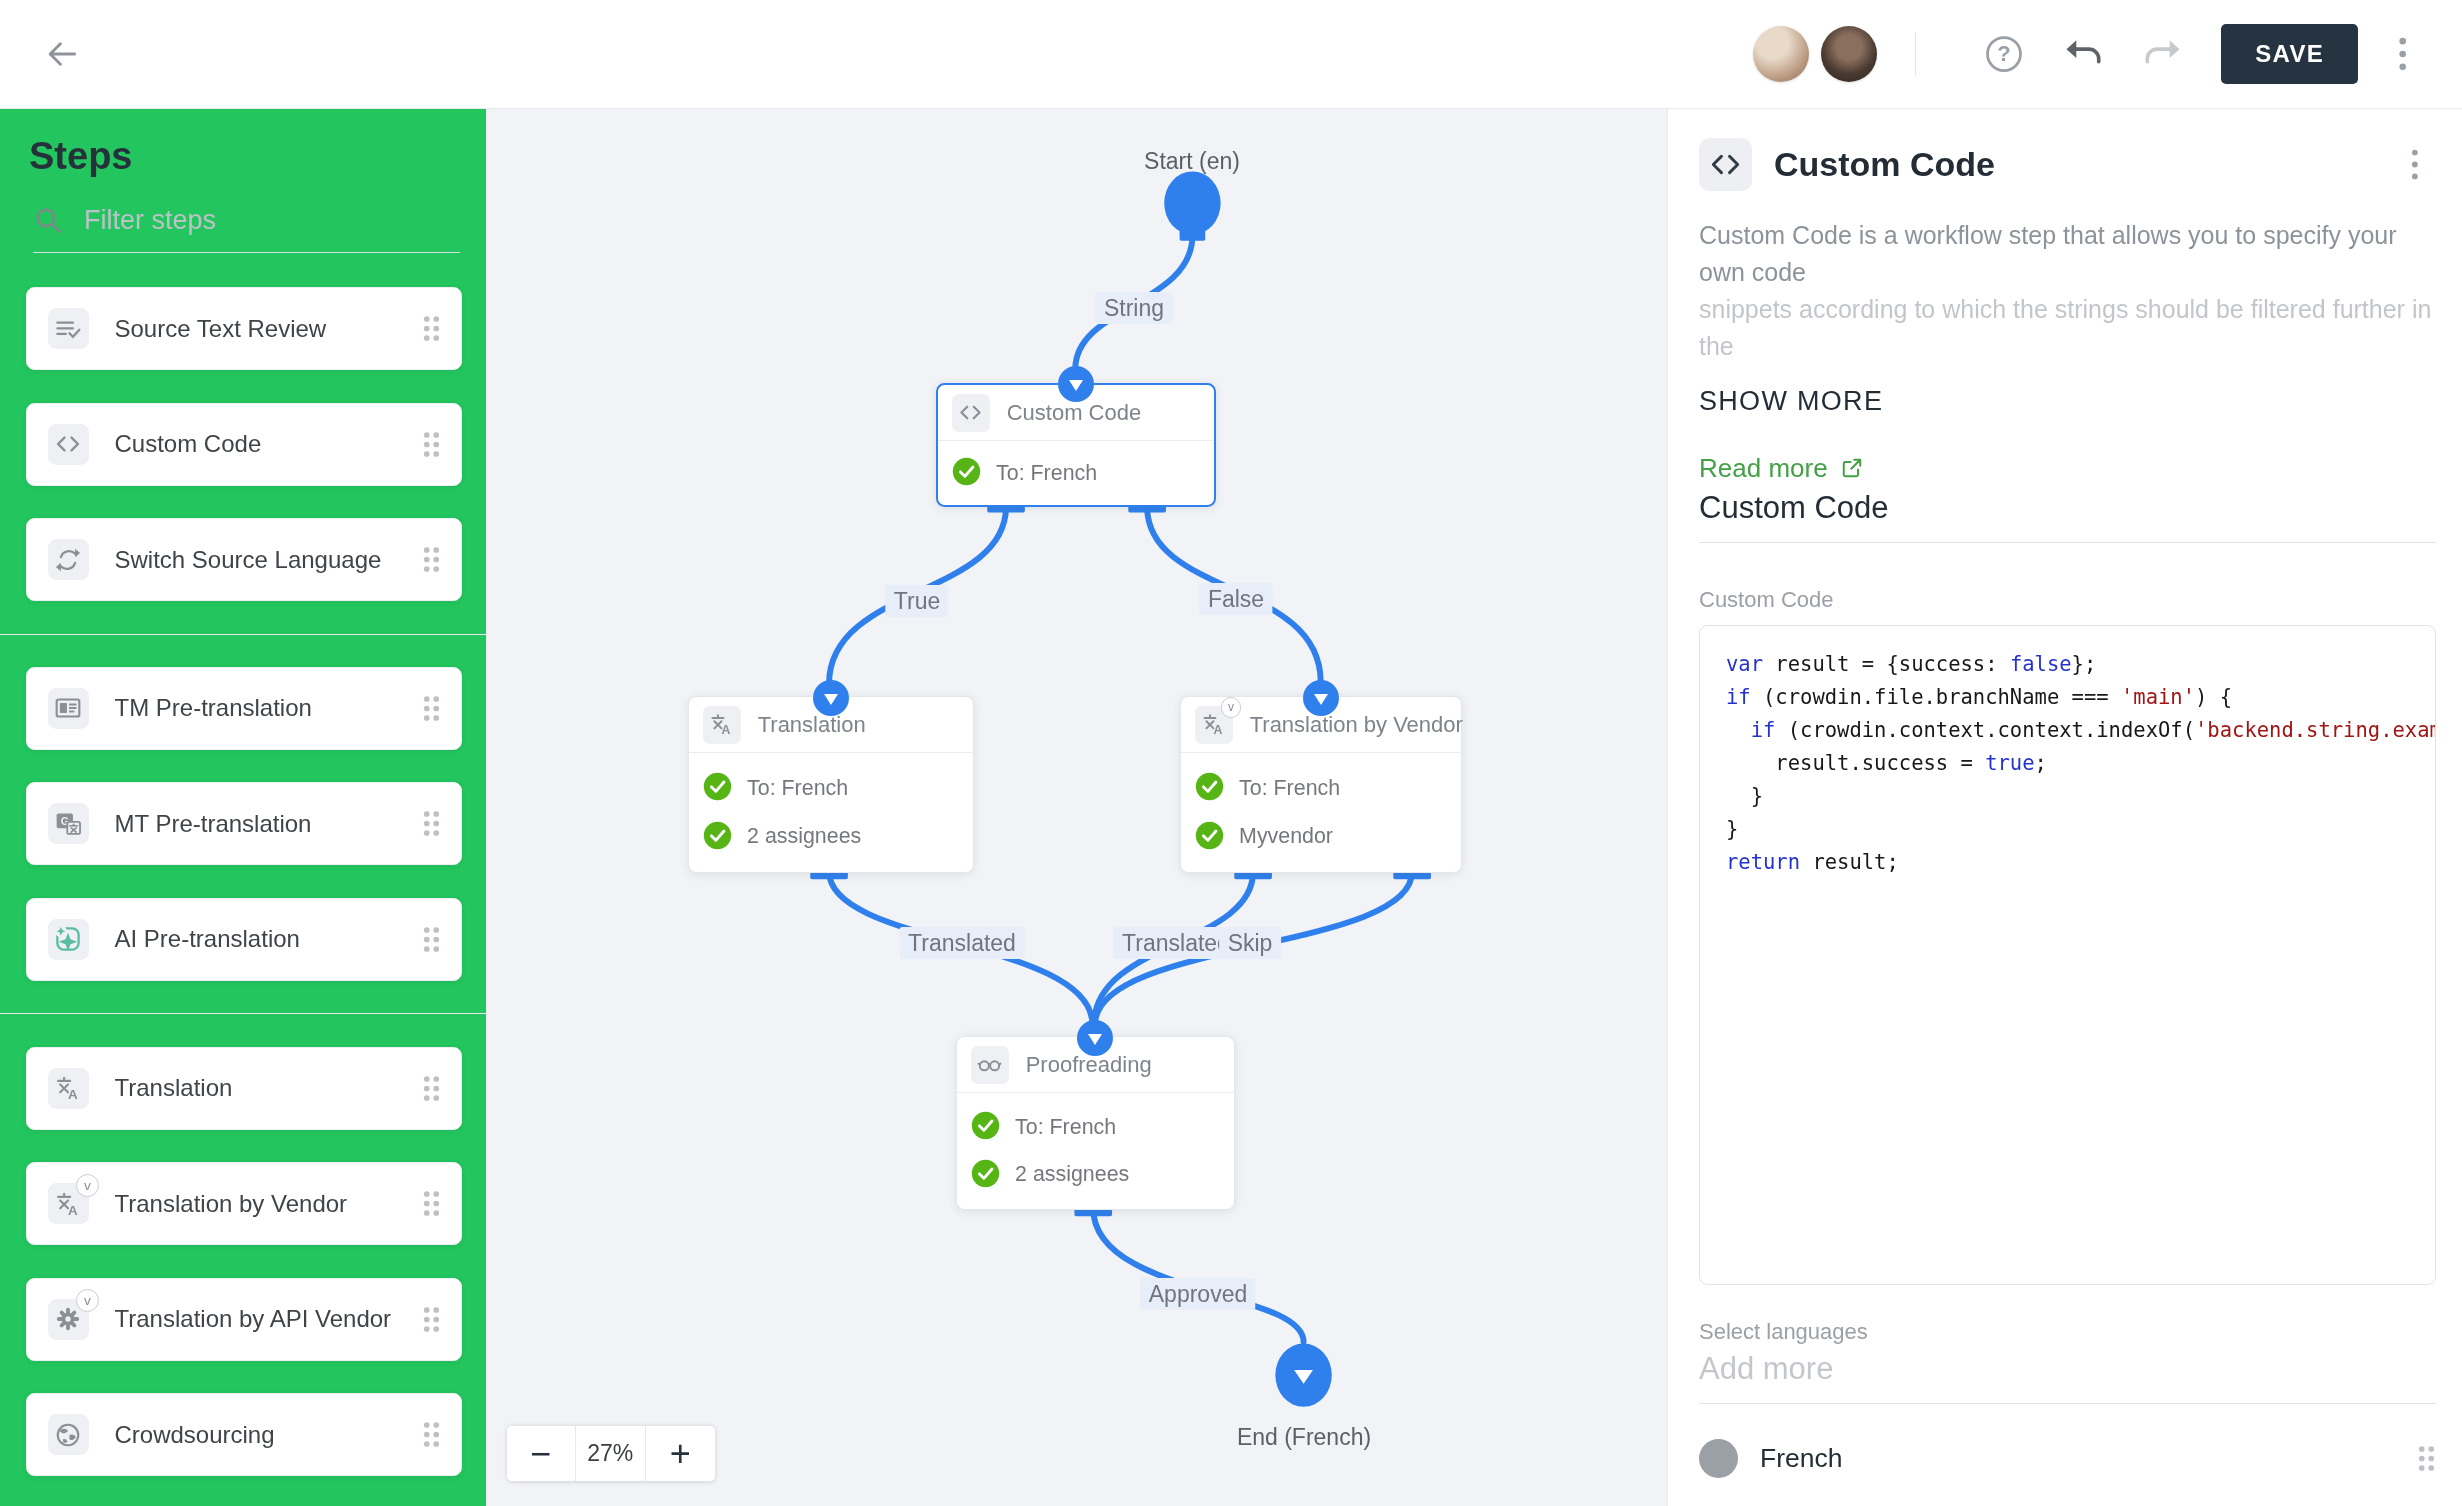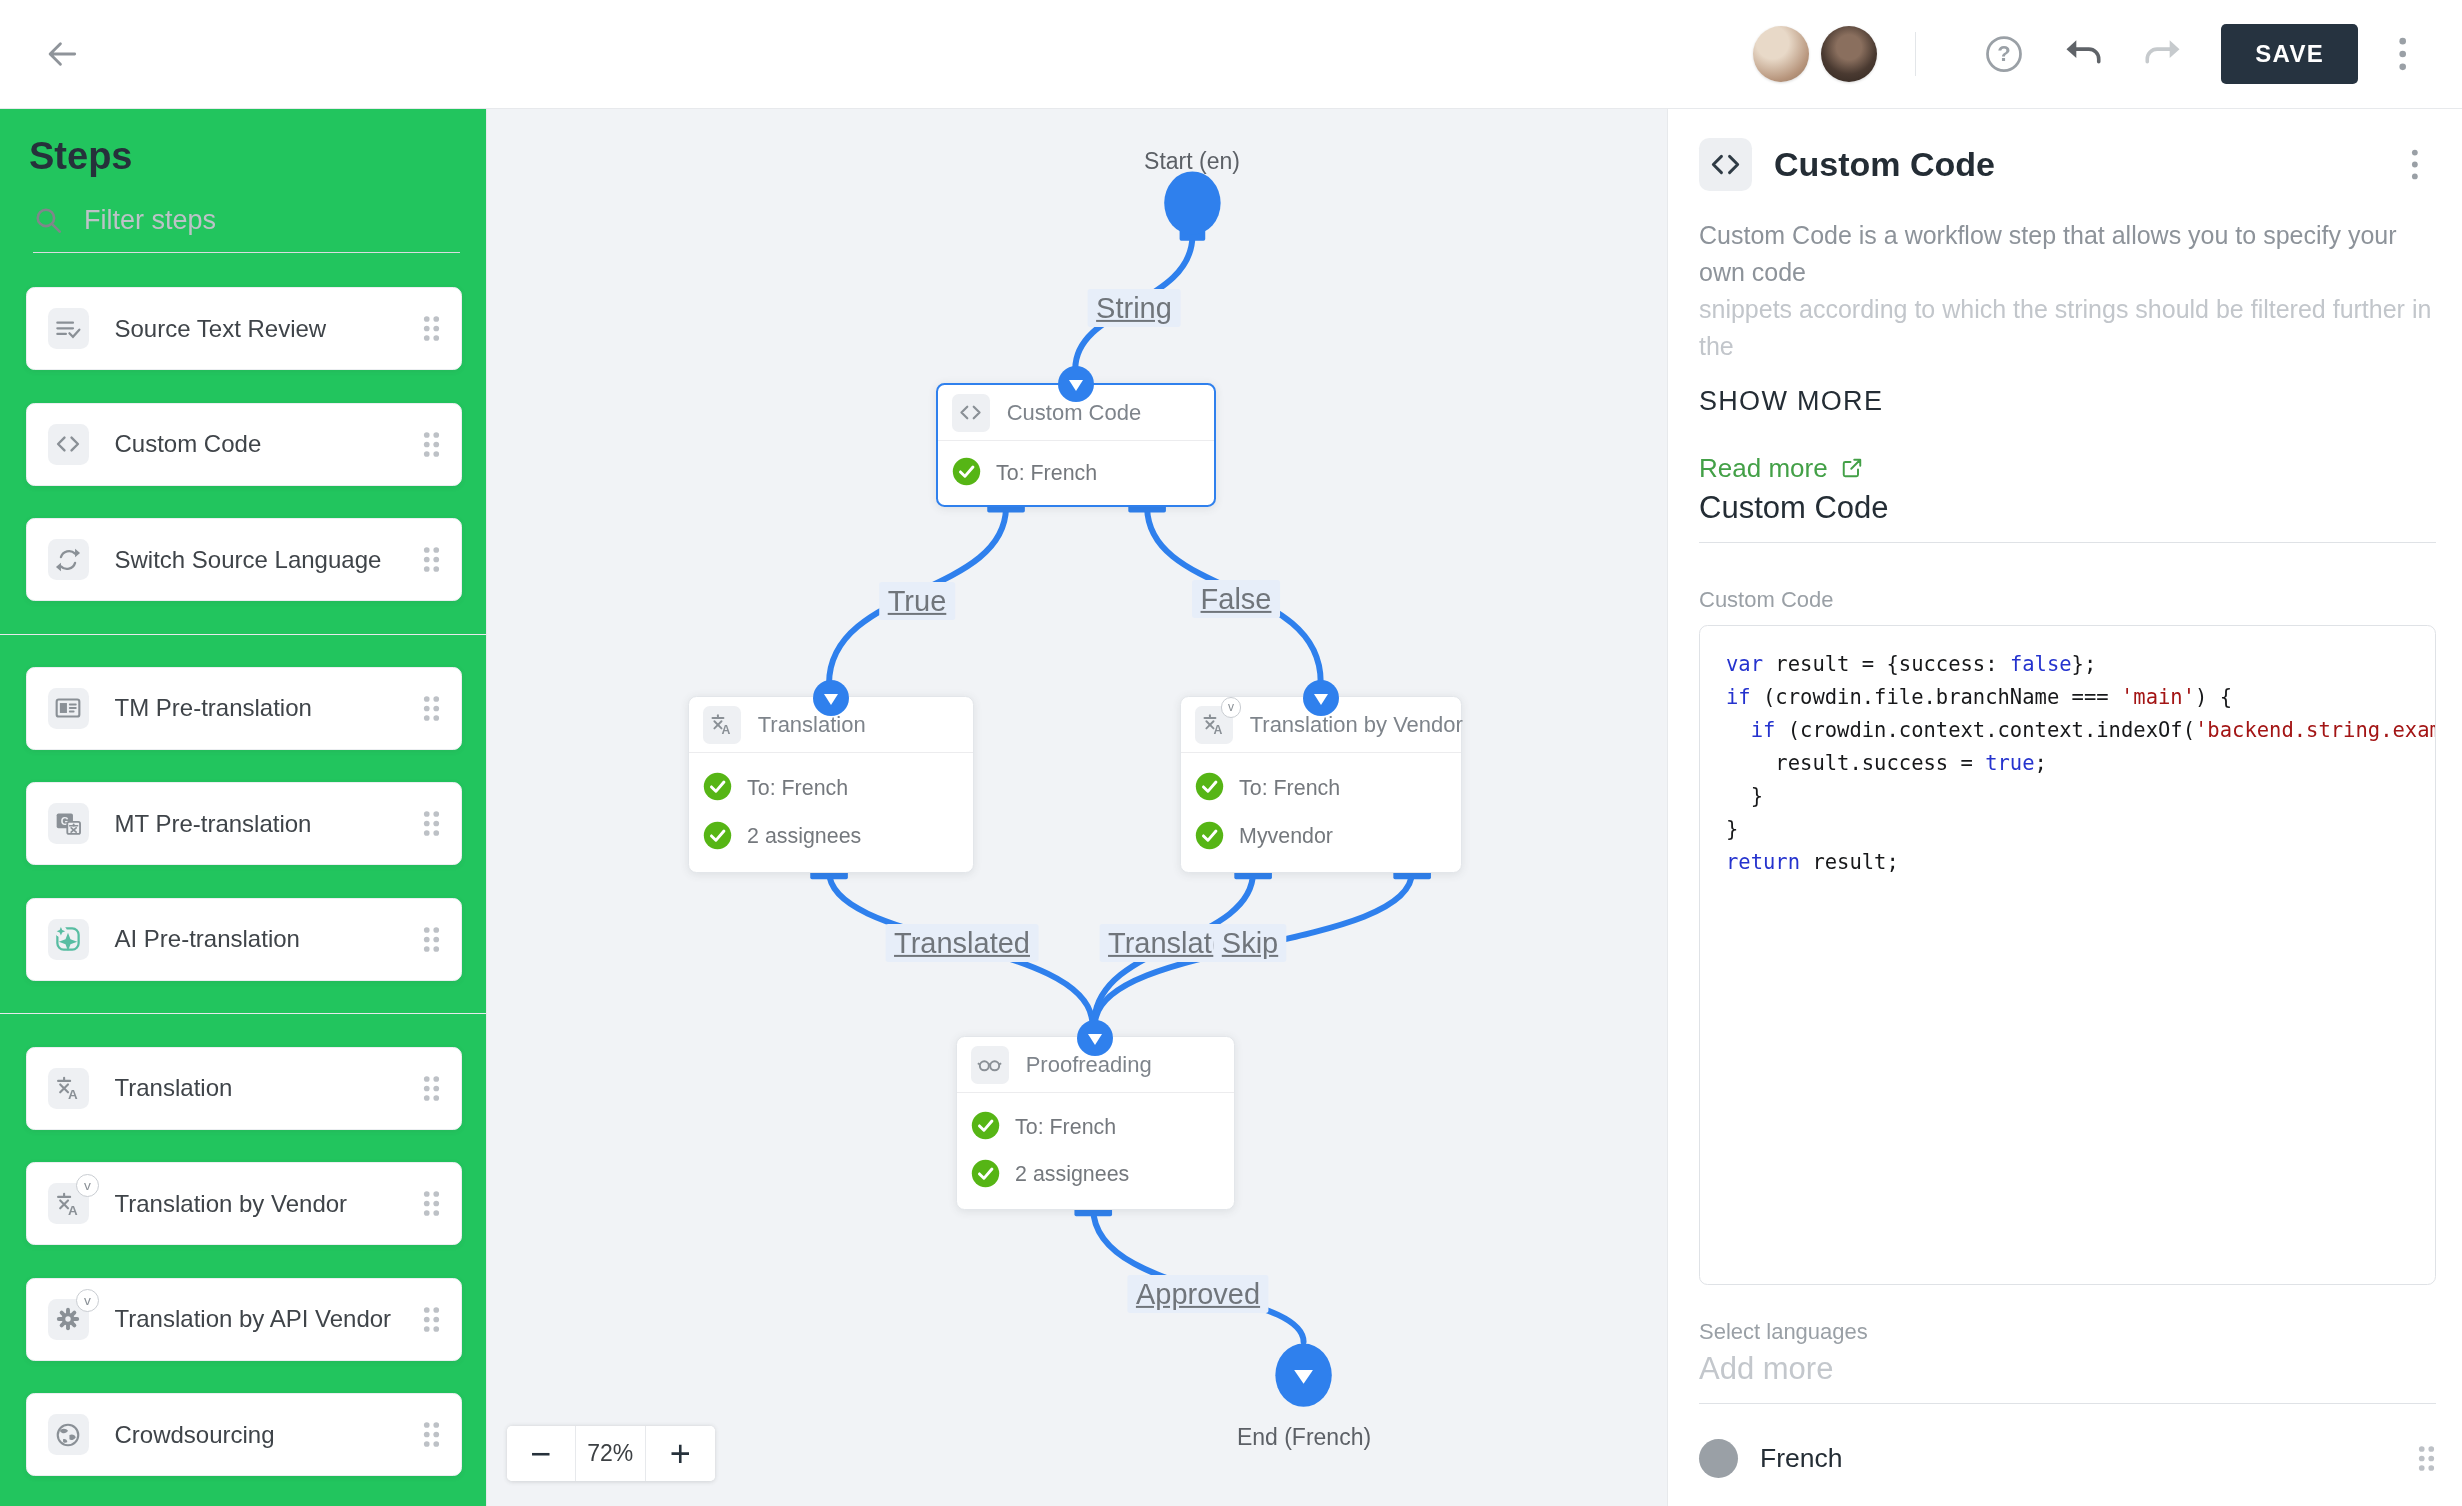--- a/index.html
+++ b/index.html
@@ -49,21 +49,21 @@
   .vbadge { position:absolute; top:-9.4px; right:-10.3px; width:23px; height:23px; border-radius:50%;
     background:#fff; border:1.7px solid #c9cdd2; color:#8a9096; font-size:13.7px;
     display:flex; align-items:center; justify-content:center; line-height:1; }
   .step-label { font-size:24px; color:#3f4449; flex:1; }
   .drag-handle { flex:none; display:flex; cursor:grab; }
 
   
   .canvas { width:1180px; min-width:1180px; position:relative; background:#f1f3f6; overflow:hidden; }
   .edges-svg { position:absolute; left:0; top:0; z-index:1; }
   .edge-label { position:absolute; transform:translate(-50%,-50%); background:#e7eef9;
-    color:#70757b; font-size:29px; padding:2.6px 8.5px; border-radius:2.6px; white-space:nowrap; z-index:2;text-decoration:underline; }
+    color:#70757b; font-size:23px; padding:2.6px 8.5px; border-radius:2.6px; white-space:nowrap; z-index:2; }
   .node { position:absolute; background:#fff; border:0.9px solid #e3e6ea; border-radius:8.5px;
     box-shadow:0 1.7px 8.5px rgba(60,64,67,.10); z-index:3; display:flex; flex-direction:column; cursor:pointer; }
   .node.selected { border:2.6px solid #2f80ed; }
   .node-header { display:flex; align-items:center; gap:17px; padding:0 13.7px; height:56px;
     border-bottom:0.9px solid #ececee; flex:none; }
   .node-icon { width:38px; height:38px; border-radius:6.8px; background:#eef0f3;
     display:flex; align-items:center; justify-content:center; position:relative; flex:none; }
   .node-icon svg { width:31px; height:31px; }
   .node-icon .vbadge { width:20.5px; height:20.5px; font-size:12px; top:-8.5px; right:-8.5px; }
   .node-title { font-size:22px; color:#7e848b; white-space:nowrap; }
@@ -591,21 +591,21 @@
                 </svg></span>
               <span class="row-text">2 assignees</span>
             </div>
           </div>
         </div>
         <div class="inport" style="left: 608px; top: 929px;"></div>
       </div>
 
     <div class="zoomctl">
       <button class="zbtn">−</button>
-      <div class="zlevel">72%</div>
+      <div class="zlevel">27%</div>
       <button class="zbtn">+</button>
     </div>
   </section>
 
   <aside class="panel">
     <div class="panel-head">
       <div class="panel-icon">
         <svg viewBox="0 0 48 48">
           <path d="M19 14 L9 24 L19 34 M29 14 L39 24 L29 34" fill="none" stroke="#2f3b45" stroke-width="3.6" stroke-linecap="round" stroke-linejoin="round"></path>
         </svg>

